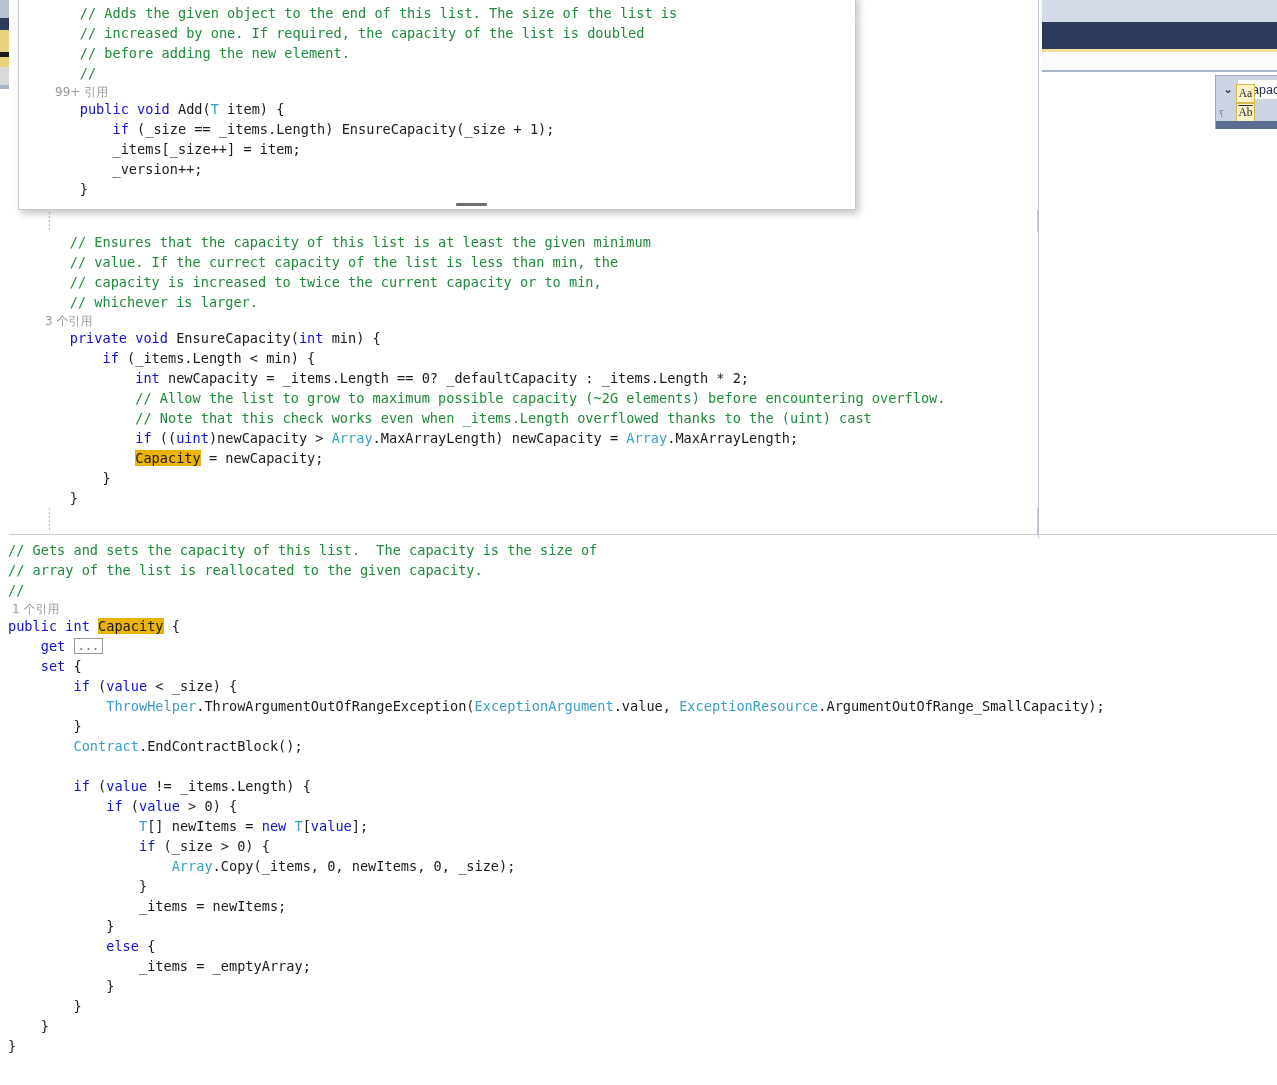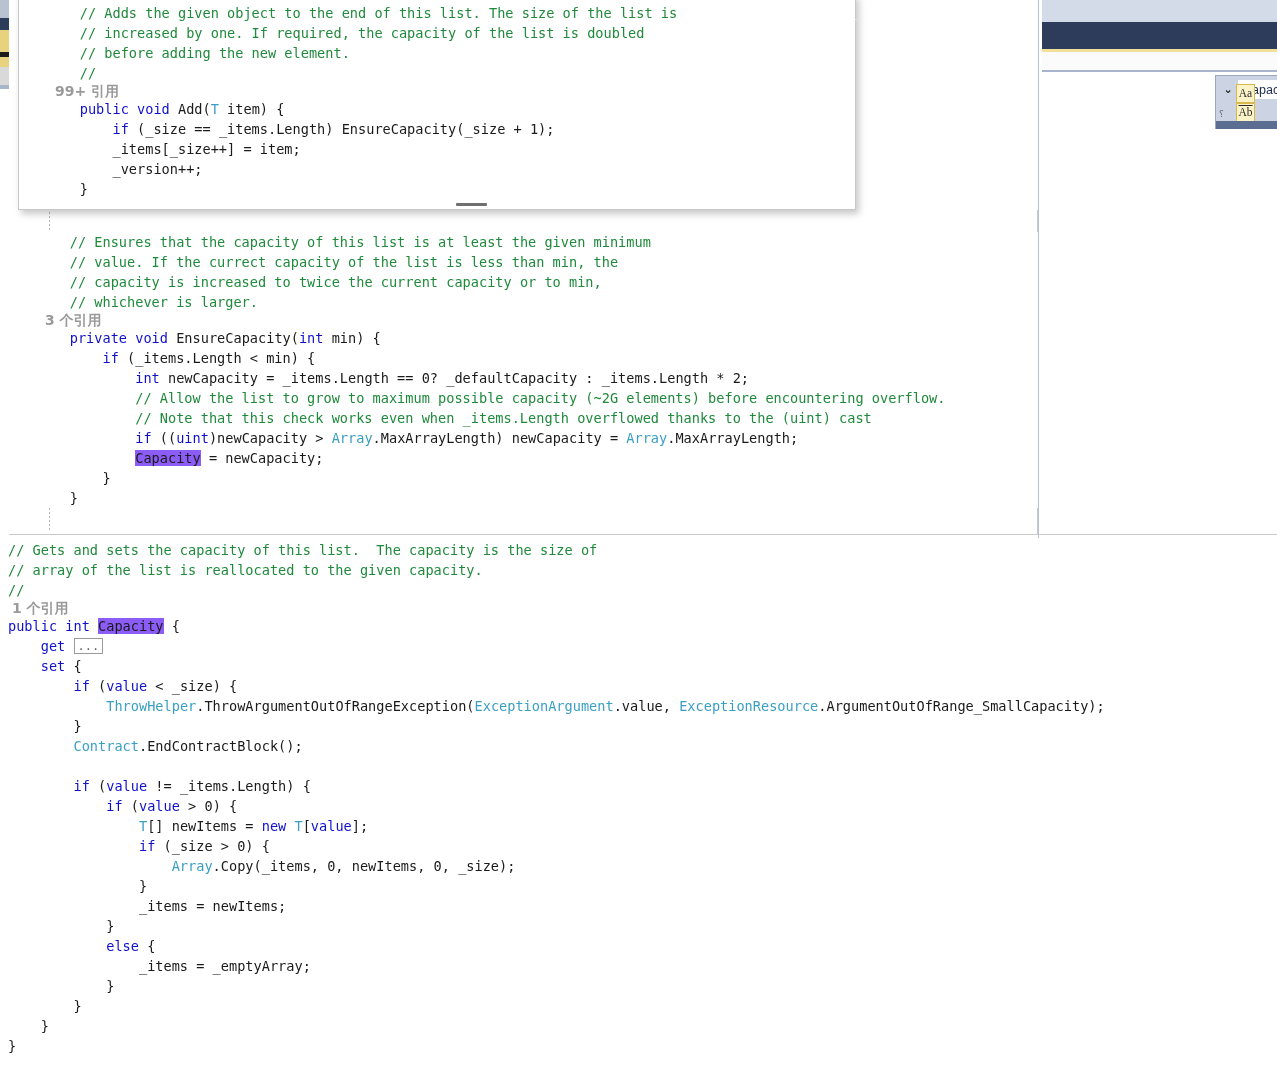--- a/index.html
+++ b/index.html
@@ -63,25 +63,24 @@
   .codesurface { position:absolute; background:#ffffff; }
   .codeline {
     position:relative; height:20px; line-height:20px; white-space:pre;
     font-family:"DejaVu Sans Mono", monospace; font-size:13.6px;
     color:#1a1a1a;
   }
   .cm  { color:#1f8a3b; }            
   .kw  { color:#1010cd; }            
   .ty  { color:#3a9fc4; }            
   .pl  { color:#1a1a1a; }            
-  .hl  { background:#8b5cf6; color:#1a1a1a; }  
+  .hl  { background:#eab308; color:#1a1a1a; }  
   .lens {
-    color:#9a9a9a; font-size:14px;
+    color:#9a9a9a; font-size:12px;
     font-family:"DejaVu Sans", sans-serif;
-    font-weight:bold;
   }
   .collapsed {
     display:inline-block; border:1px solid #9a9a9a; background:#ffffff;
     color:#6a6a6a; line-height:14px; height:16px; padding:0 3px;
     font-size:12px; vertical-align:middle; position:relative; top:-1px;
   }
 
   
   .guide {
     position:absolute; width:1px;

